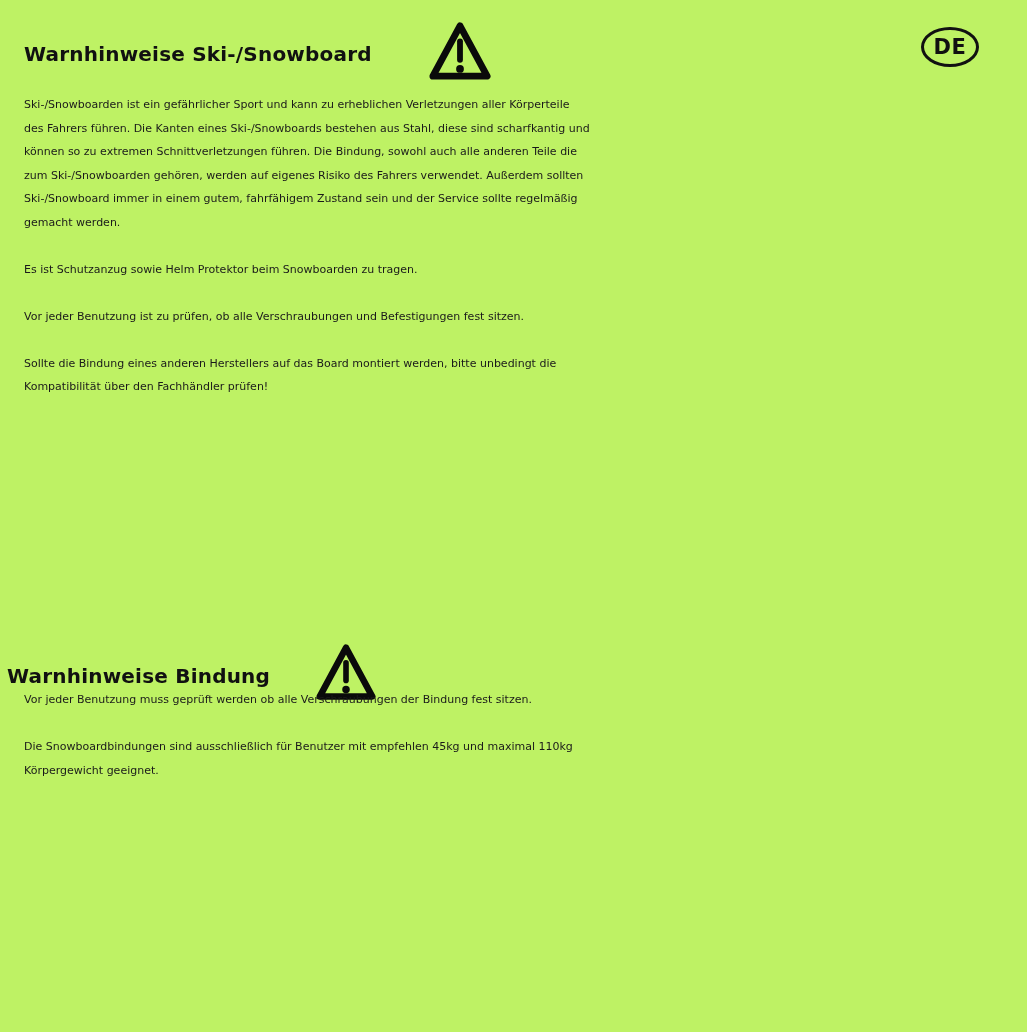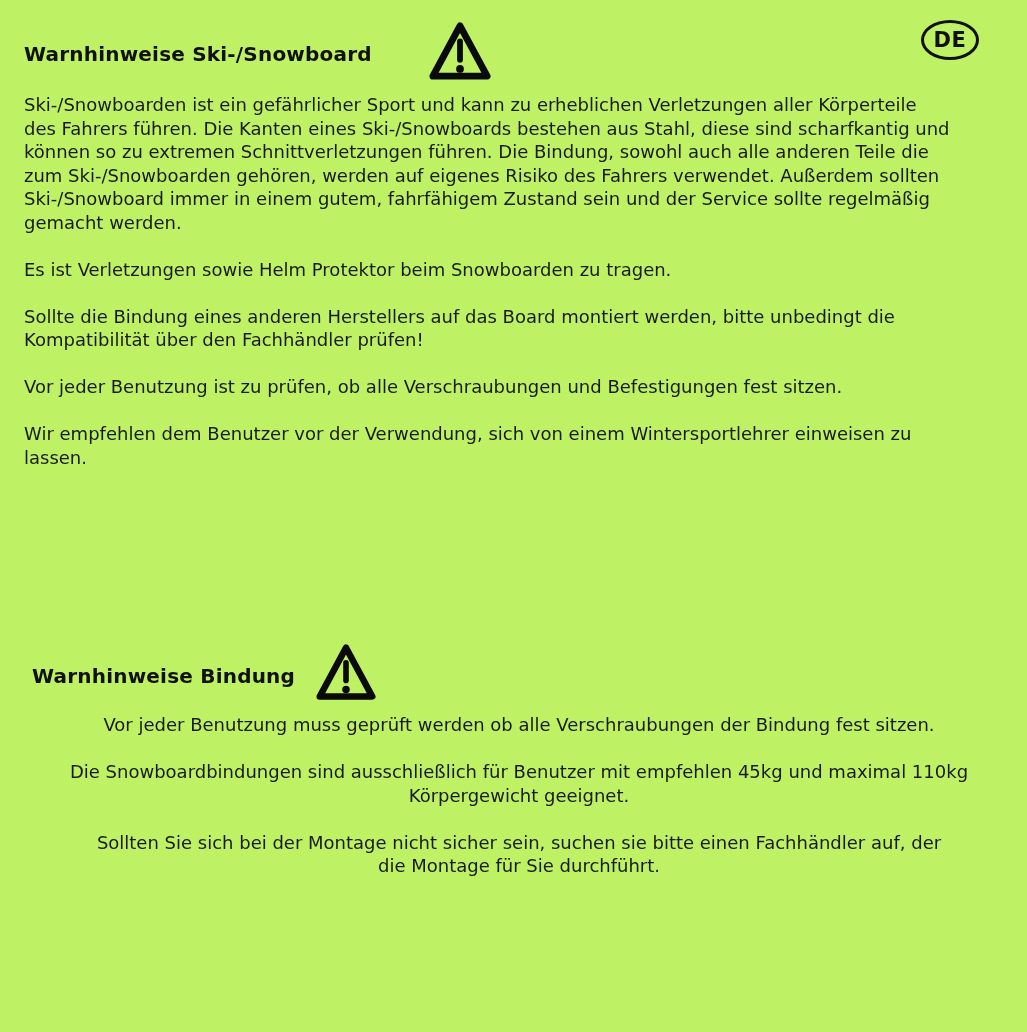--- a/index.html
+++ b/index.html
@@ -19,33 +19,33 @@
   .heading {
     position: absolute;
     margin: 0;
     font-size: 20px;
     font-weight: bold;
     letter-spacing: 0.2px;
     color: #111111;
     white-space: nowrap;
   }
   #heading-1 { left: 24px; top: 42px; }
-  #heading-2 { left: 32px; top: 664px; }
+  #heading-2 { left: 7px; top: 664px; }
 
   .warn-triangle {
     position: absolute;
     display: block;
   }
   #triangle-1 { left: 429px; top: 21px;  width: 62px; height: 62px; }
   #triangle-2 { left: 316px; top: 643px; width: 60px; height: 60px; }
 
   .lang-badge {
     position: absolute;
     left: 921px;
-    top: 20px;
+    top: 27px;
     width: 58px;
     height: 40px;
     border: 3.5px solid #111111;
     border-radius: 50%;
     box-sizing: border-box;
     display: flex;
     align-items: center;
     justify-content: center;
     text-align: right;
   }
@@ -56,25 +56,25 @@
     color: #111111;
     line-height: 1;
   }
 
   .paragraphs {
     position: absolute;
     left: 24px;
     width: 990px;
   }
   #group-1 { top: 93px; }
-  #group-2 { top: 713px; text-align: center; }
+  #group-2 { top: 688px; }
 
   .paragraphs p {
     margin: 0 0 23.5px 0;
-    font-size: 18px;
+    font-size: 11px;
     line-height: 23.5px;
     white-space: pre-line;
     color: #1a1a1a;
   }
 </style>
 </head>
 <body>
 
 <div class="page">
 
@@ -90,37 +90,33 @@
     <span>DE</span>
   </div>
 
   <div id="group-1" class="paragraphs">
     <p>Ski-/Snowboarden ist ein gefährlicher Sport und kann zu erheblichen Verletzungen aller Körperteile
 des Fahrers führen. Die Kanten eines Ski-/Snowboards bestehen aus Stahl, diese sind scharfkantig und
 können so zu extremen Schnittverletzungen führen. Die Bindung, sowohl auch alle anderen Teile die
 zum Ski-/Snowboarden gehören, werden auf eigenes Risiko des Fahrers verwendet. Außerdem sollten
 Ski-/Snowboard immer in einem gutem, fahrfähigem Zustand sein und der Service sollte regelmäßig
 gemacht werden.</p>
-    <p>Es ist Verletzungen sowie Helm Protektor beim Snowboarden zu tragen.</p>
+    <p>Es ist Schutzanzug sowie Helm Protektor beim Snowboarden zu tragen.</p>
+    <p>Vor jeder Benutzung ist zu prüfen, ob alle Verschraubungen und Befestigungen fest sitzen.</p>
     <p>Sollte die Bindung eines anderen Herstellers auf das Board montiert werden, bitte unbedingt die
 Kompatibilität über den Fachhändler prüfen!</p>
-    <p>Vor jeder Benutzung ist zu prüfen, ob alle Verschraubungen und Befestigungen fest sitzen.</p>
-    <p>Wir empfehlen dem Benutzer vor der Verwendung, sich von einem Wintersportlehrer einweisen zu
-lassen.</p>
   </div>
 
   <h2 id="heading-2" class="heading">Warnhinweise Bindung</h2>
 
   <svg id="triangle-2" class="warn-triangle" viewBox="0 0 64 64" aria-hidden="true">
     <polygon points="32,5 60,57 4,57" fill="none" stroke="#0a0a0a" stroke-width="7" stroke-linejoin="round"></polygon>
     <line x1="32" y1="21" x2="32" y2="40" stroke="#0a0a0a" stroke-width="6" stroke-linecap="round"></line>
     <circle cx="32" cy="49.5" r="4" fill="#0a0a0a"></circle>
   </svg>
 
   <div id="group-2" class="paragraphs">
     <p>Vor jeder Benutzung muss geprüft werden ob alle Verschraubungen der Bindung fest sitzen.</p>
     <p>Die Snowboardbindungen sind ausschließlich für Benutzer mit empfehlen 45kg und maximal 110kg
 Körpergewicht geeignet.</p>
-    <p>Sollten Sie sich bei der Montage nicht sicher sein, suchen sie bitte einen Fachhändler auf, der
-die Montage für Sie durchführt.</p>
   </div>
 
 </div>
 
 </body></html>

